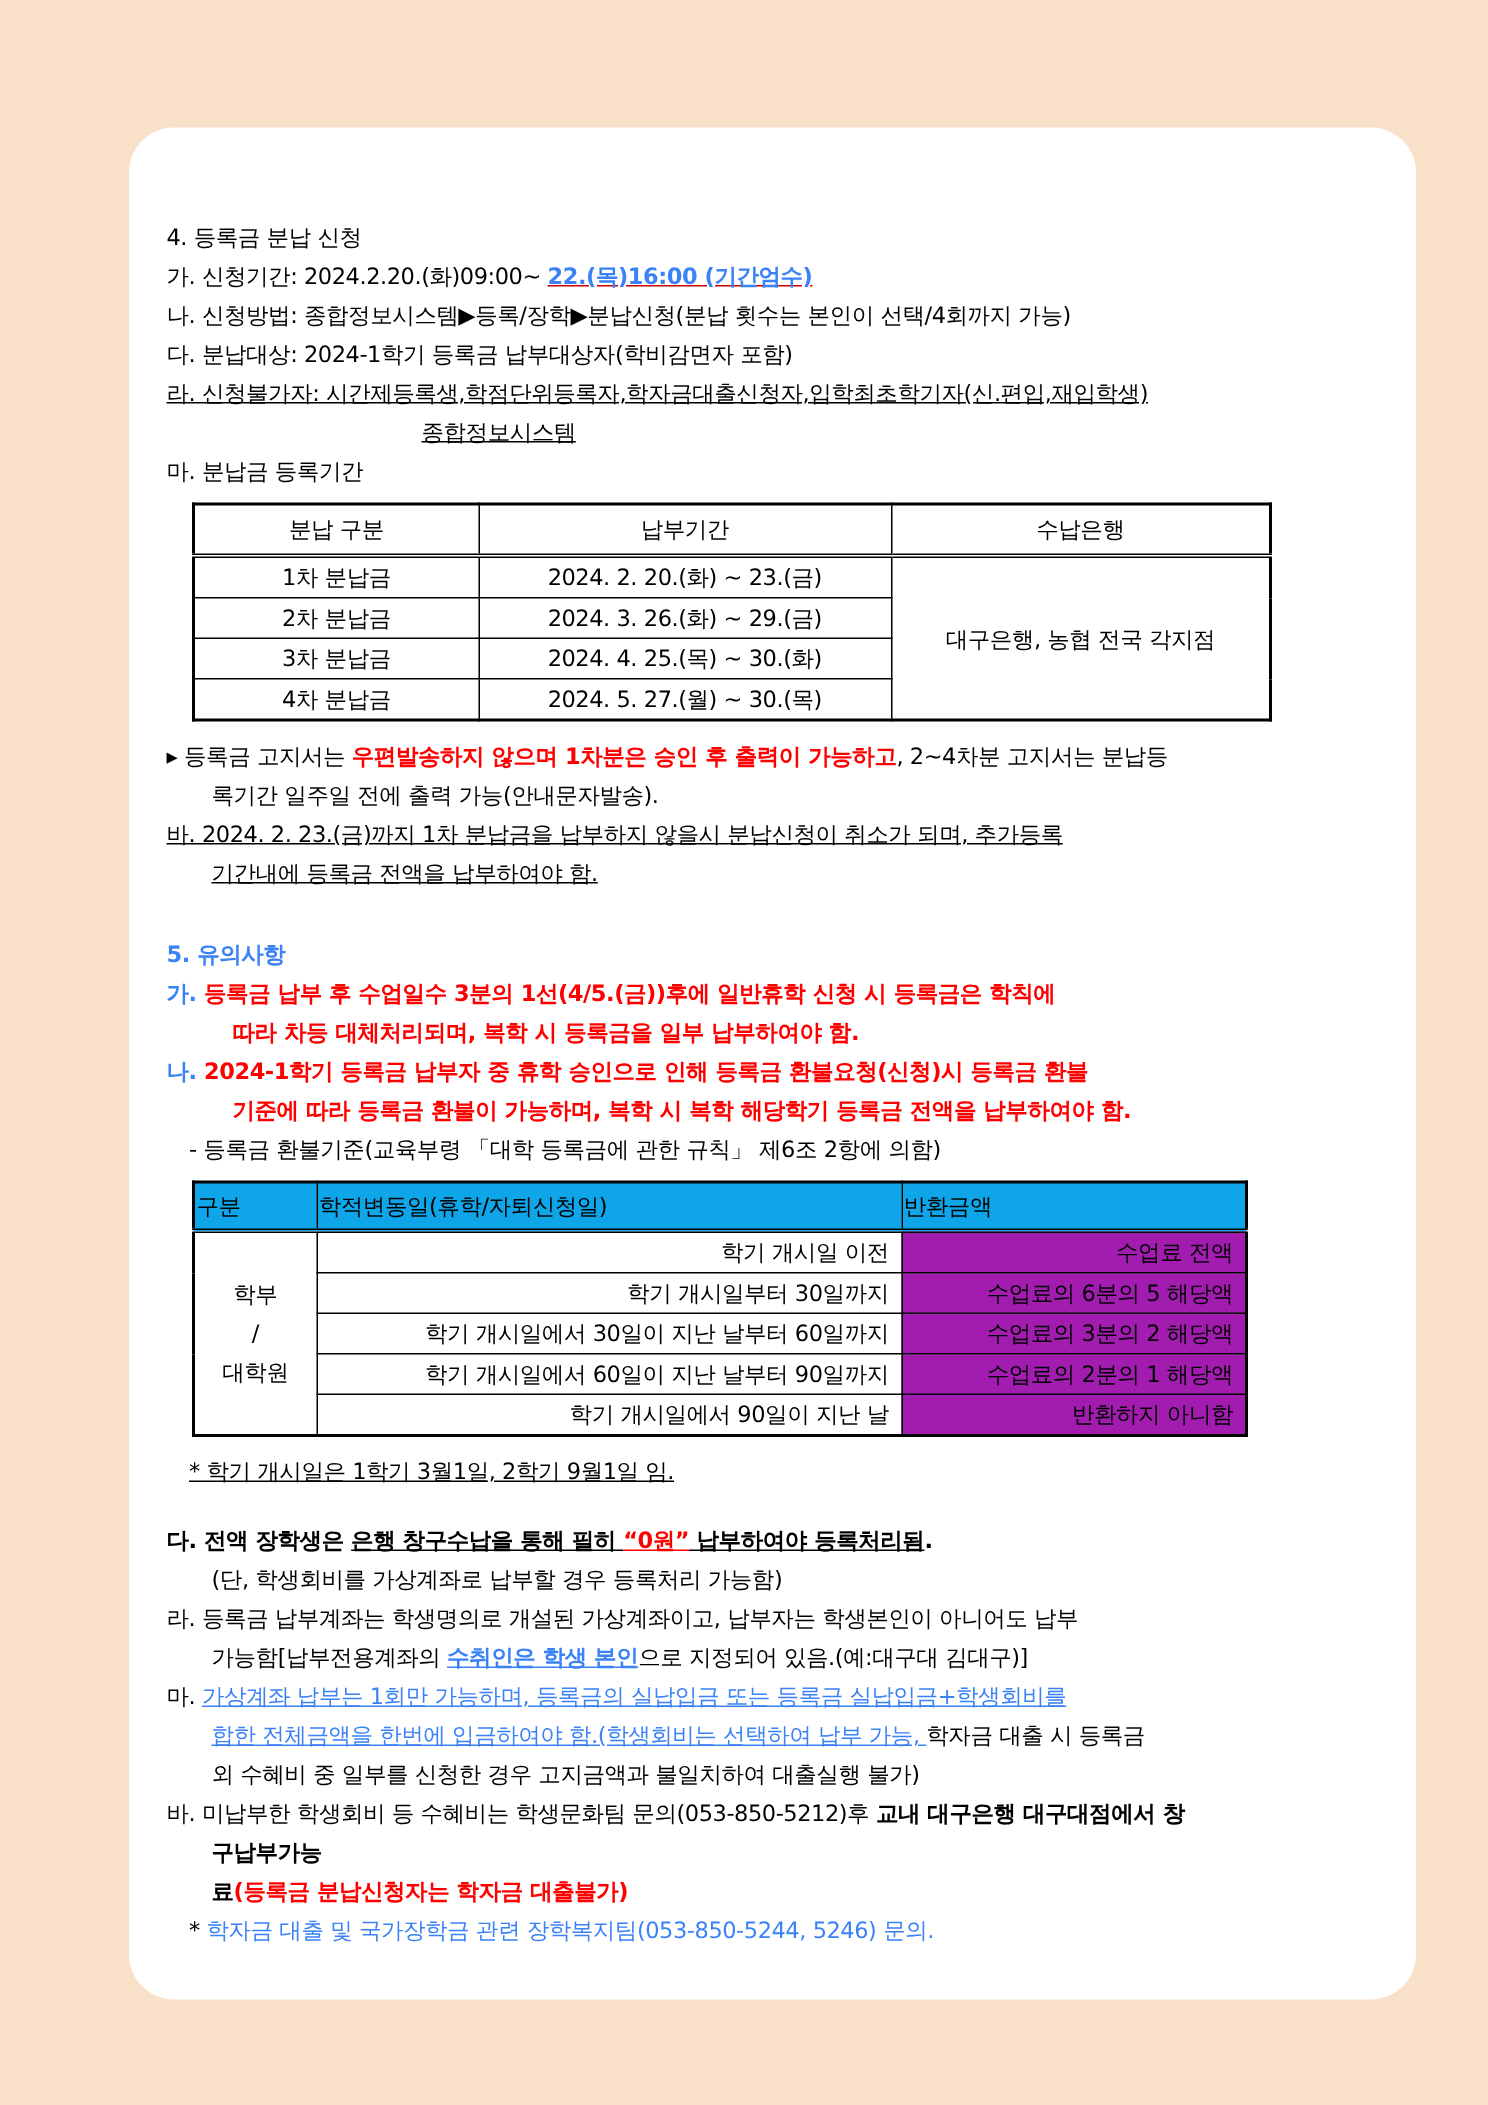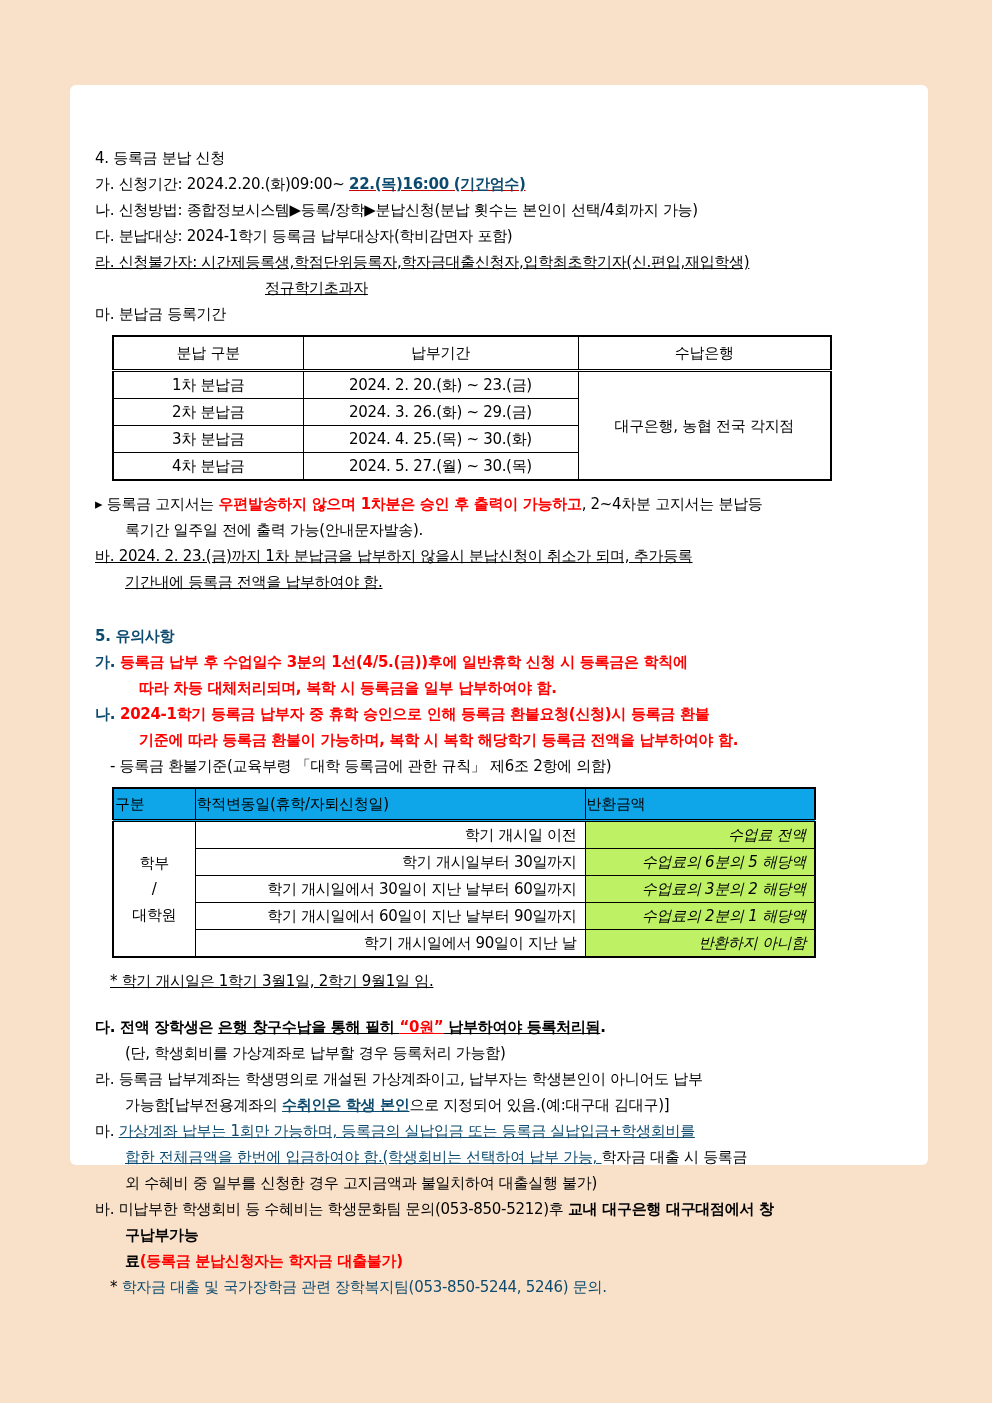--- a/index.html
+++ b/index.html
@@ -3,68 +3,68 @@
 <meta charset="utf-8">
 <style>
   html,body{margin:0;padding:0;}
   body{
     width:992px;height:1403px;
     background:#F9E1C9;
     font-family:"DejaVu Sans","Liberation Sans",sans-serif;
     position:relative;
   }
   .card{
-    position:absolute;left:70px;top:85px;
-    width:858px;height:1080px;
-    background:#FFFFFF;border-radius:6px;
+    position:absolute;left:86px;top:85px;
+    width:858px;height:1248px;
+    background:#FFFFFF;border-radius:30px;
   }
   .content{
     padding:60px 18px 0 25px;
     font-size:15px;line-height:26px;color:#000;
     letter-spacing:-0.3px;
   }
   .line{white-space:nowrap;}
   .ind1{padding-left:30px;}
   .ind2{padding-left:44px;}
   .ind-big{padding-left:170px;}
   .ind-s{padding-left:15px;}
   .bold{font-weight:bold;}
   .red{color:#FF0000;margin-top:48px;}
-  .blue{color:#0c4a6e;}
+  .blue{color:#3b82f6;}
   .u{text-decoration:underline;}
   .u-red{text-decoration:underline;text-decoration-color:#CC0000;}
   .gap-sec{margin-top:28px;}
   .gap-md{margin-top:20px;}
   table{
     border-collapse:collapse;table-layout:fixed;
     margin:8px 0 10px 17px;
     font-size:15px;color:#000;
   }
   table,td,th{border:1px solid #000;}
   table{border:2px solid #000;}
   th{font-weight:normal;border-bottom:3px double #000;}
   .t1 th{height:30px;text-align:center;background:#fff;}
   .t1 td{height:26px;text-align:center;padding:0;}
   .t2 th{height:28px;text-align:left;background:#0ea5e9;}
   .t2 td{height:26px;padding:0 8px;text-align:right;}
   .t2 td.group{text-align:center;padding:0;background:#fff;}
-  .t2 td.money{background:#bef264;font-style:italic;}
+  .t2 td.money{background:#a21caf;}
 </style>
 </head>
 <body>
 
 <div class="card">
   <div class="content">
 
     <div class="line"><span>4. 등록금 분납 신청</span></div>
     <div class="line"><span>가. 신청기간: 2024.2.20.(화)09:00~ </span><span class="blue bold u-red">22.(목)16:00 (기간엄수)</span></div>
     <div class="line"><span>나. 신청방법: 종합정보시스템▶등록/장학▶분납신청(분납 횟수는 본인이 선택/4회까지 가능)</span></div>
     <div class="line"><span>다. 분납대상: 2024-1학기 등록금 납부대상자(학비감면자 포함)</span></div>
     <div class="line"><span class="u">라. 신청불가자: 시간제등록생,학점단위등록자,학자금대출신청자,입학최초학기자(신.편입,재입학생)</span></div>
-    <div class="line ind-big"><span class="u">정규학기초과자</span></div>
+    <div class="line ind-big"><span class="u">종합정보시스템</span></div>
     <div class="line"><span>마. 분납금 등록기간</span></div>
 
     <table class="t1">
       <colgroup>
           <col style="width:190px">
           <col style="width:275px">
           <col style="width:253px">
         </colgroup>
       <thead>
         <tr>

